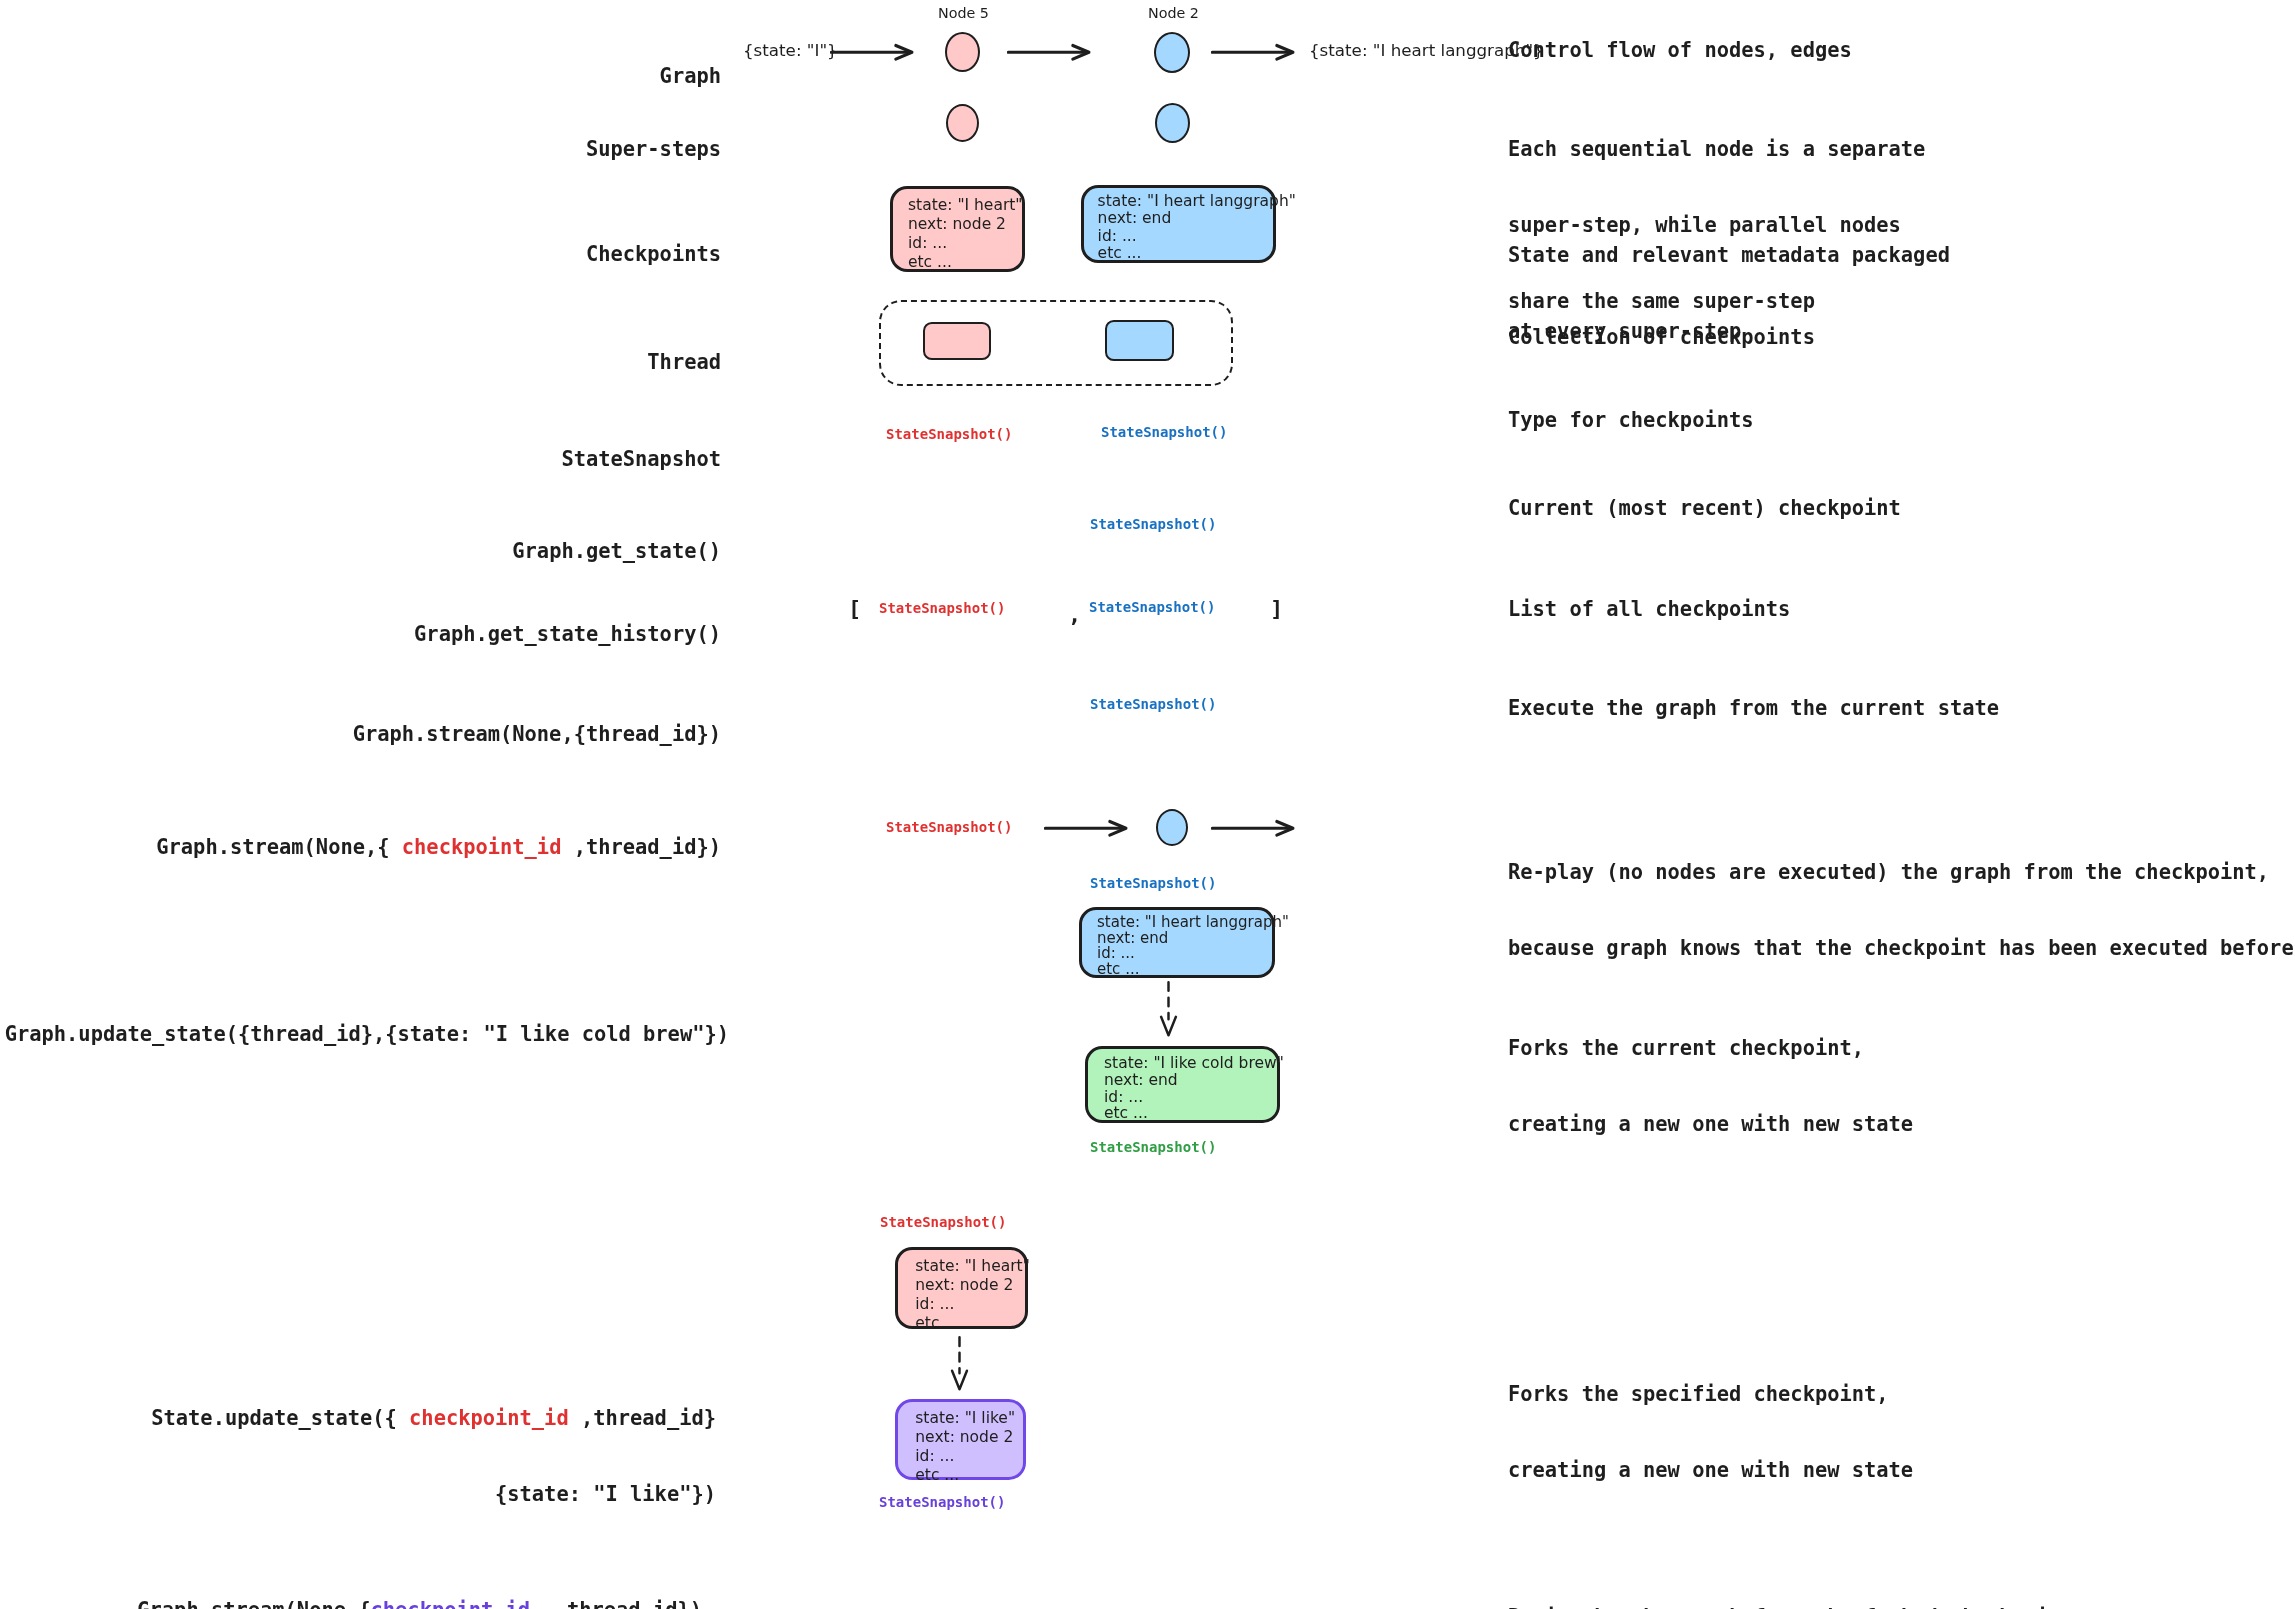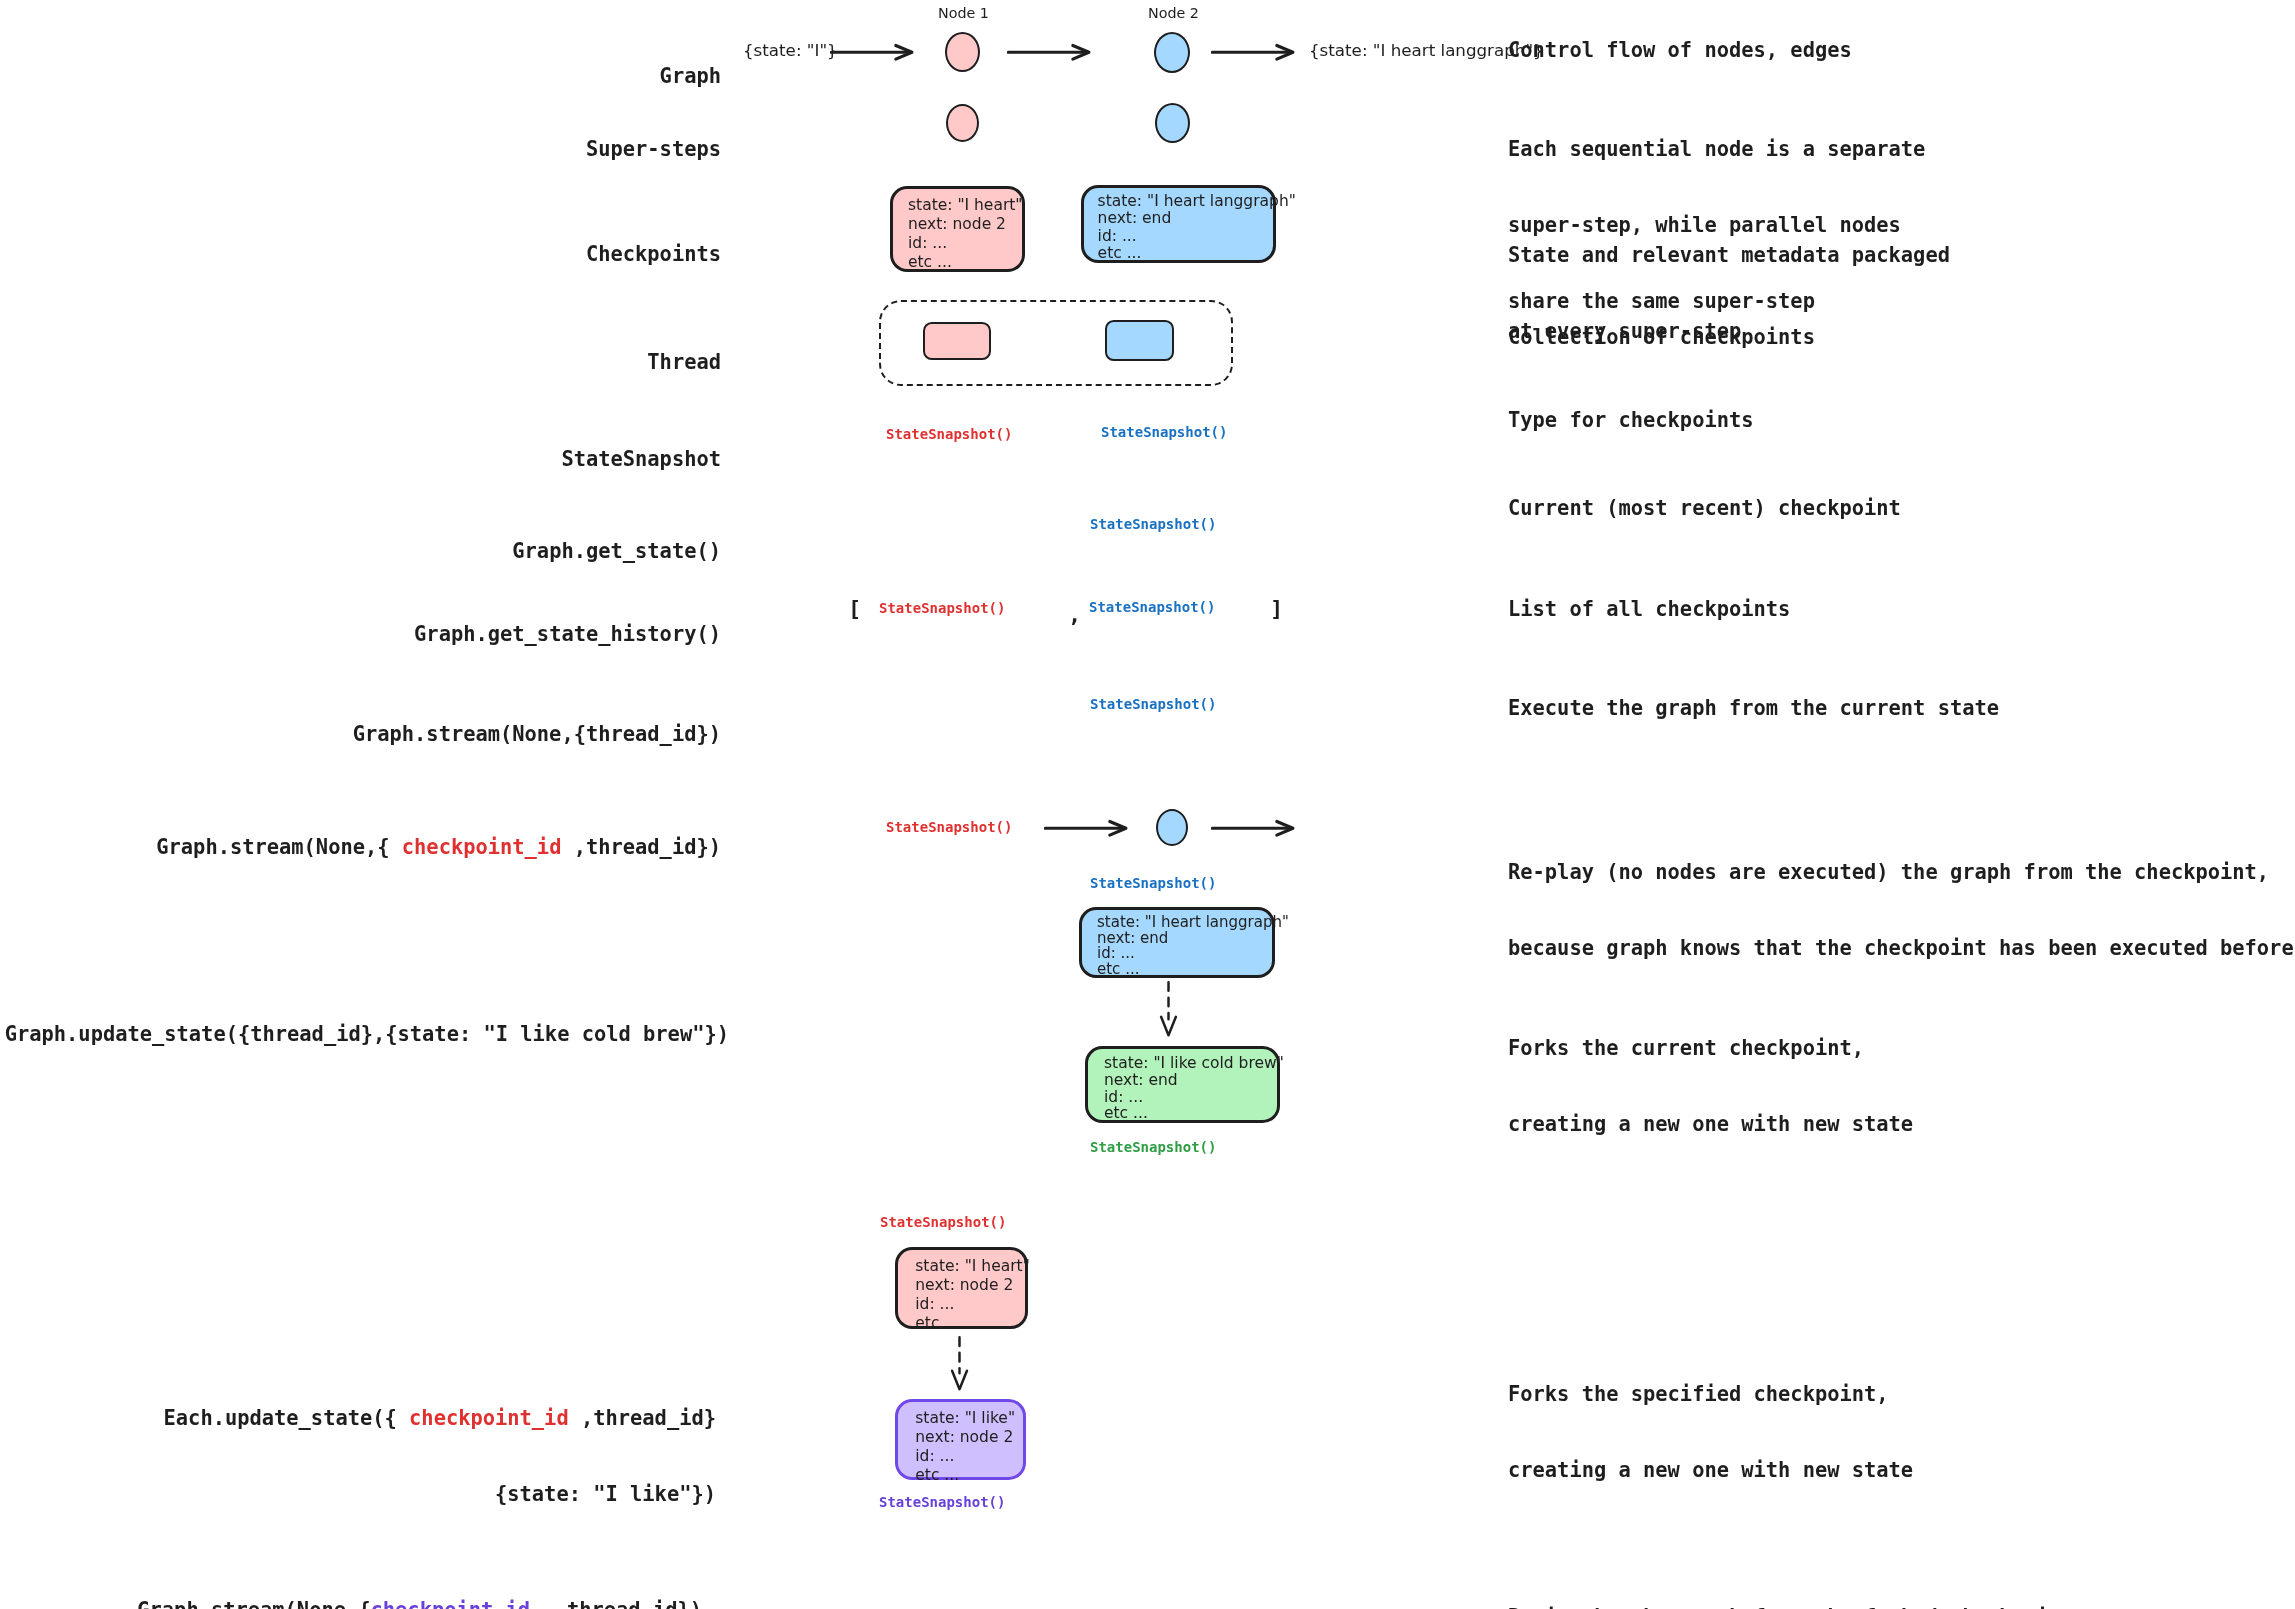--- a/index.html
+++ b/index.html
@@ -44,21 +44,21 @@
   <div class="abs mono rlabel" style="top:420px;right:1574px;">StateSnapshot</div>
   <div class="abs mono rlabel" style="top:512px;right:1574px;">Graph.get_state()</div>
   <div class="abs mono rlabel" style="top:595px;right:1574px;">Graph.get_state_history()</div>
   <div class="abs mono rlabel" style="top:695px;right:1574px;">Graph.stream(None,{thread_id})</div>
 
   <div class="abs mono rlabel" style="top:808px;right:1574px;"><span>Graph.stream(None,{ </span><span class="accent-red">checkpoint_id</span><span> ,thread_id})</span></div>
 
   <div class="abs mono rlabel" style="top:995px;right:1566px;">Graph.update_state({thread_id},{state: "I like cold brew"})</div>
 
   <div class="abs mono rlabel" style="top:1328px;right:1579px;line-height:25.4px;">
-    <div><span>Each.update_state({ </span><span class="accent-red">checkpoint_id</span><span> ,thread_id}</span></div>
+    <div><span>State.update_state({ </span><span class="accent-red">checkpoint_id</span><span> ,thread_id}</span></div>
     <div>{state: "I like"})</div>
   </div>
 
   <div class="abs mono rlabel" style="top:1571px;right:1593px;"><span>Graph.stream(None,{</span><span class="accent-purple">checkpoint_id</span><span>  ,thread_id})</span></div>
 
   <div class="abs mono desc" style="top:38px;left:1508px;">Control flow of nodes, edges</div>
   <div class="abs mono desc" style="top:192px;left:1508px;">
     <div>State and relevant metadata packaged</div>
     <div>at every super-step</div>
   </div>
@@ -82,21 +82,21 @@
   </div>
   <div class="abs mono desc" style="top:1331px;left:1508px;">
     <div>Forks the specified checkpoint,</div>
     <div>creating a new one with new state</div>
   </div>
   <div class="abs mono desc" style="top:1554px;left:1508px;">
     <div>Re-invoke the graph from the forked checkpoint</div>
     
   </div>
 
-  <div class="abs hand hand-node" style="top:5px;left:923px;width:81px;">Node 1</div>
+  <div class="abs hand hand-node" style="top:5px;left:923px;width:81px;">Node 5</div>
   <div class="abs hand hand-node" style="top:5px;left:1133px;width:81px;">Node 2</div>
   <div class="abs hand hand-state" style="top:40px;left:743px;">{state: "I"}</div>
 
   <svg class="abs" style="top:43px;left:830px;" width="87" height="18.6" viewBox="0 0 140 30">
     <line x1="2" y1="15" x2="126" y2="15" stroke="#1e1e1e" stroke-width="5" stroke-linecap="round"></line>
     <path d="M106 4 L132 15 L106 26" fill="none" stroke="#1e1e1e" stroke-width="5" stroke-linecap="round" stroke-linejoin="round"></path>
   </svg>
   <div class="abs node-circle fill-pink" style="top:32px;left:945px;width:35px;height:40px;"></div>
   <svg class="abs" style="top:43px;left:1007px;" width="87" height="18.6" viewBox="0 0 140 30">
     <line x1="2" y1="15" x2="126" y2="15" stroke="#1e1e1e" stroke-width="5" stroke-linecap="round"></line>

